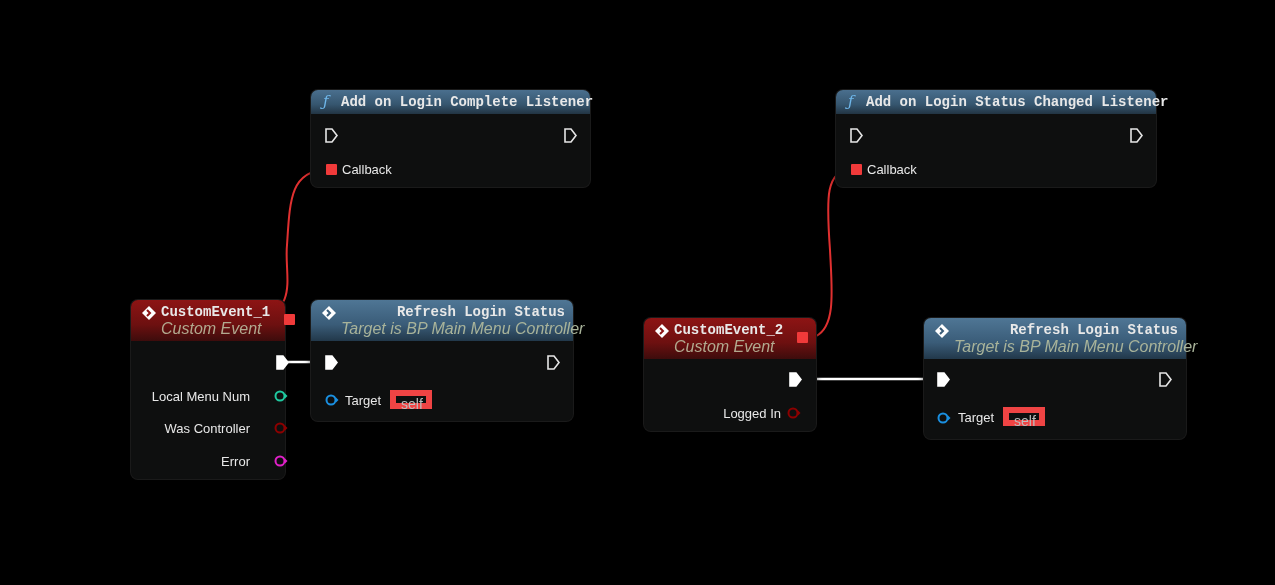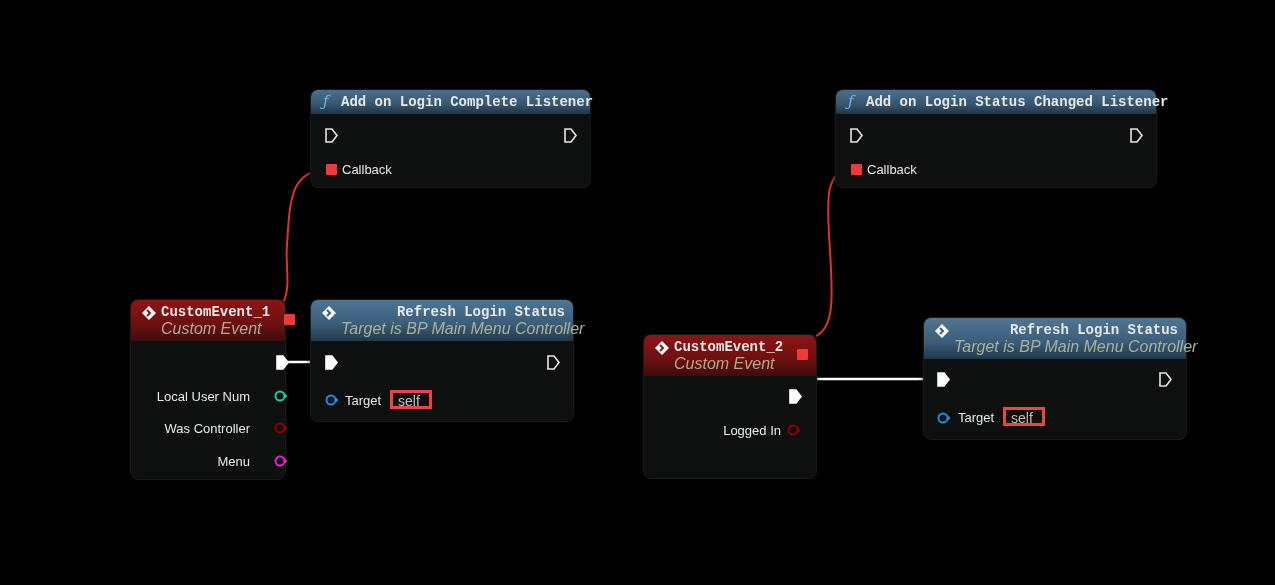--- a/index.html
+++ b/index.html
@@ -12,21 +12,21 @@
   .hdr.call{background:linear-gradient(180deg,#4f7695 0%,#3a5c78 60%,#22384a 100%);height:38px;text-align:right;}
   .title{font-weight:bold;font-size:14px;color:#e8e8e8;white-space:nowrap;line-height:18px;font-family:Liberation Mono, monospace;}
   .sub{font-style:italic;font-size:16px;color:#b2a98f;white-space:nowrap;line-height:16px;}
   .hdr.call .sub{color:#a8b39a;}
   .hicon{position:absolute;left:10px;top:5px;width:16px;height:16px;}
   .fglyph{position:absolute;left:12px;top:2px;font-style:italic;font-family:"DejaVu Serif",serif;color:#6fb7ea;font-size:15px;}
   .pin-label{position:absolute;font-size:13px;color:#e8e8e8;white-space:nowrap;text-align:center;}
   .exec{position:absolute;width:13px;height:15px;}
   .dpin{position:absolute;width:14px;height:12px;}
   .sq{position:absolute;width:11px;height:11px;background:#f03a3a;border-radius:1px;}
-  .selfbox{position:absolute;border:3px solid #ef4444;height:19px;width:42px;font-size:14px;color:#bdbdbd;box-sizing:border-box;padding-left:5px;line-height:17px;}
+  .selfbox{position:absolute;border:6px solid #ef4444;height:19px;width:42px;font-size:14px;color:#bdbdbd;box-sizing:border-box;padding-left:5px;line-height:17px;}
 </style>
 </head>
 <body>
 
 <svg class="wires" viewBox="0 0 1275 585">
   <path d="M256 319 C300 310, 284 275, 287 245 C290 200, 290 172, 326 169" stroke="#e03030" stroke-width="2" fill="none"></path>
   <path d="M244 362 L322 362" stroke="#ffffff" stroke-width="2.5" fill="none"></path>
   <path d="M816 336 C836 326, 832 290, 830 250 C826 195, 826 172, 851 169" stroke="#e03030" stroke-width="2" fill="none"></path>
   <path d="M804 379 L935 379" stroke="#ffffff" stroke-width="2.5" fill="none"></path>
 </svg>
@@ -52,31 +52,31 @@
         <path d="M8 1 L15 8 L8 15 L1 8 Z" fill="#fff"></path>
         <path d="M6 5 L9 8 L6 11" fill="none" stroke="#8d1414" stroke-width="2"></path>
       </svg>
     <div class="title">CustomEvent_1</div>
     <div class="sub">Custom Event</div>
   </div>
   <div class="sq" style="left:153px;top:14px;"></div>
   <svg class="exec" style="left:145px;top:55px;" viewBox="0 0 13 15">
       <path d="M1 1 H7 L12 7.5 L7 14 H1 Z" fill="#fff" stroke="#fff" stroke-width="1.6"></path>
     </svg>
-  <div class="pin-label" style="right:35px;top:89px;">Local User Num</div>
+  <div class="pin-label" style="right:35px;top:89px;">Local Menu Num</div>
   <svg class="dpin" style="left:143px;top:90px;" viewBox="0 0 14 12">
       <circle cx="6" cy="6" r="4.5" fill="none" stroke="#1fc9a0" stroke-width="2"></circle>
       <path d="M11 3.5 L13.5 6 L11 8.5Z" fill="#1fc9a0"></path>
     </svg>
   <div class="pin-label" style="right:35px;top:121px;">Was Controller</div>
   <svg class="dpin" style="left:143px;top:122px;" viewBox="0 0 14 12">
       <circle cx="6" cy="6" r="4.5" fill="none" stroke="#8c0000" stroke-width="2"></circle>
       <path d="M11 3.5 L13.5 6 L11 8.5Z" fill="#8c0000"></path>
     </svg>
-  <div class="pin-label" style="right:35px;top:154px;">Menu</div>
+  <div class="pin-label" style="right:35px;top:154px;">Error</div>
   <svg class="dpin" style="left:143px;top:155px;" viewBox="0 0 14 12">
       <circle cx="6" cy="6" r="4.5" fill="none" stroke="#e020c8" stroke-width="2"></circle>
       <path d="M11 3.5 L13.5 6 L11 8.5Z" fill="#e020c8"></path>
     </svg>
 </div>
 
 <div class="node" style="left:311px;top:300px;width:262px;height:121px;">
   <div class="hdr call">
     <svg class="hicon" viewBox="0 0 16 16">
         <path d="M8 1 L15 8 L8 15 L1 8 Z" fill="#fff"></path>
@@ -107,21 +107,21 @@
   <svg class="exec" style="left:14px;top:38px;" viewBox="0 0 13 15">
       <path d="M1 1 H7 L12 7.5 L7 14 H1 Z" fill="none" stroke="#e6e6e6" stroke-width="1.6"></path>
     </svg>
   <svg class="exec" style="left:294px;top:38px;" viewBox="0 0 13 15">
       <path d="M1 1 H7 L12 7.5 L7 14 H1 Z" fill="none" stroke="#e6e6e6" stroke-width="1.6"></path>
     </svg>
   <div class="sq" style="left:15px;top:74px;"></div>
   <div class="pin-label" style="left:31px;top:72px;">Callback</div>
 </div>
 
-<div class="node" style="left:644px;top:335px;width:172px;height:143px;">
+<div class="node" style="left:644px;top:318px;width:172px;height:113px;">
   <div class="hdr event">
     <svg class="hicon" viewBox="0 0 16 16">
         <path d="M8 1 L15 8 L8 15 L1 8 Z" fill="#fff"></path>
         <path d="M6 5 L9 8 L6 11" fill="none" stroke="#8d1414" stroke-width="2"></path>
       </svg>
     <div class="title">CustomEvent_2</div>
     <div class="sub">Custom Event</div>
   </div>
   <div class="sq" style="left:153px;top:14px;"></div>
   <svg class="exec" style="left:145px;top:54px;" viewBox="0 0 13 15">

